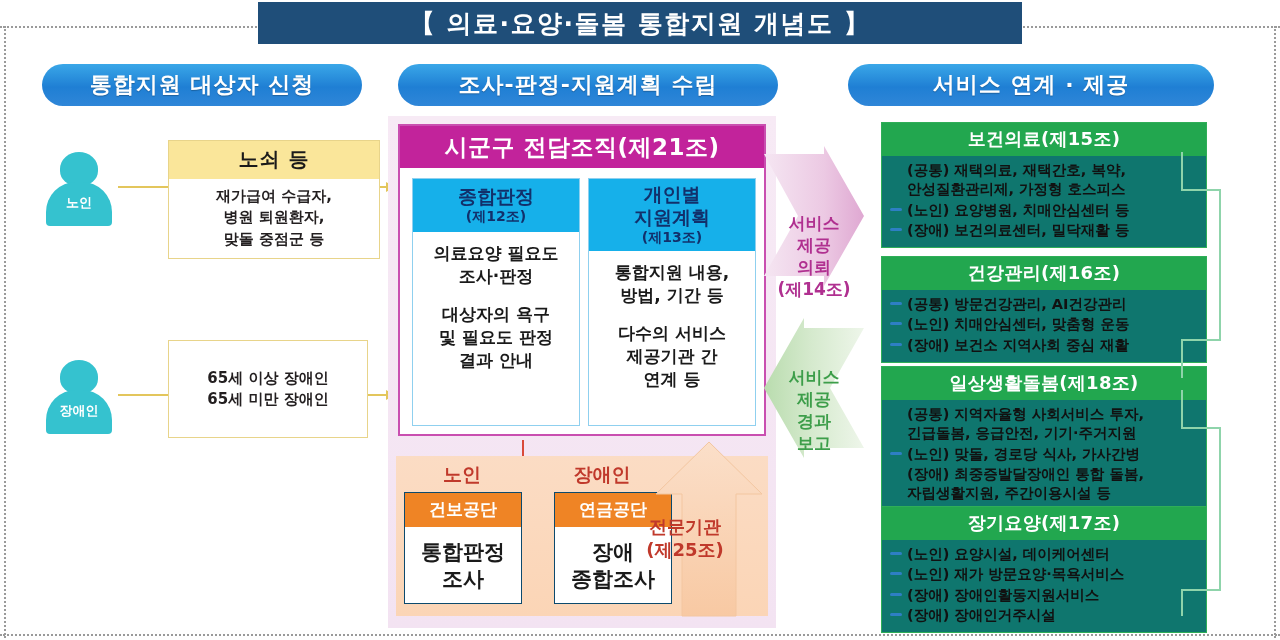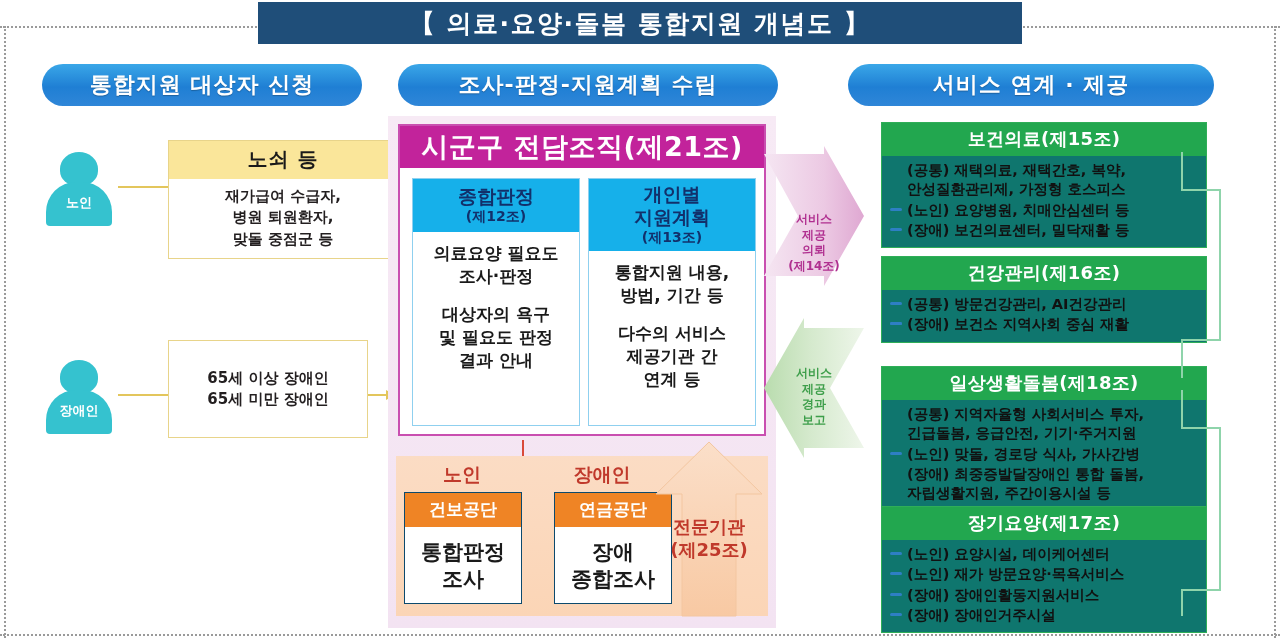--- a/index.html
+++ b/index.html
@@ -106,21 +106,21 @@
     letter-spacing: 1px;
   }
   .yellow-card .ybody {
     padding: 7px 6px 8px;
     text-align: center;
     color: #231f20;
     font-size: 15px;
     font-weight: bold;
     line-height: 1.42;
   }
-  #card-elderly  { left: 168px; top: 140px; width: 230px; }
+  #card-elderly  { left: 168px; top: 140px; width: 212px; }
   #card-disabled { left: 168px; top: 340px; width: 200px; height: 98px; }
   #card-disabled .ybody { padding-top: 27px; }
 
   
   .ln { position: absolute; background: #e3c65c; }
   .h-ln { height: 2px; }
   .arrow-r {
     position: absolute;
     width: 0; height: 0;
     border-top: 5px solid transparent;
@@ -141,21 +141,21 @@
     width: 368px; height: 312px;
     background: #ffffff;
     border: 2px solid #c94fb0;
   }
   #org-head {
     position: absolute;
     left: 400px; top: 126px;
     width: 364px; height: 42px;
     background: #c2239b;
     display: flex; align-items: center; justify-content: center;
-    color: #ffffff; font-size: 27px; font-weight: bold;
+    color: #ffffff; font-size: 23px; font-weight: bold;
     letter-spacing: .5px;
   }
   .sub-card {
     position: absolute;
     top: 178px;
     width: 168px; height: 248px;
     border: 1px solid #8fd0ef;
     background: #ffffff;
   }
   #sub-left  { left: 412px; }
@@ -244,40 +244,40 @@
 
   
   #up-arrow {
     position: absolute;
     left: 650px; top: 440px;
     width: 118px; height: 178px;
   }
   #up-arrow svg { display: block; }
   #up-arrow-label {
     position: absolute;
-    left: 644px; top: 516px;
+    left: 620px; top: 516px;
     width: 130px;
     text-align: center;
     color: #c0392b;
     font-size: 18px;
     font-weight: bold;
     line-height: 1.26;
   }
 
   
   #mid-arrows {
     position: absolute;
     left: 762px; top: 146px;
     width: 104px; height: 344px;
   }
   .mid-lbl {
     position: absolute;
     width: 100px;
     text-align: center;
-    font-size: 12px;
+    font-size: 17px;
     font-weight: bold;
     line-height: 1.3;
   }
   #mid-lbl-req  { left: 764px; top: 212px; color: #b03090; }
   #mid-lbl-rep  { left: 764px; top: 366px; color: #3d9e4a; }
 
   
   .svc-box {
     position: absolute;
     left: 881px;
@@ -460,21 +460,21 @@
       <div class="gitem nl">(공통) 재택의료, 재택간호, 복약,<br>안성질환관리제, 가정형 호스피스</div>
       <div class="gitem nl"><span class="dash"></span><span>(노인) 요양병원, 치매안심센터 등</span></div>
       <div class="gitem nl"><span class="dash"></span><span>(장애) 보건의료센터, 밀닥재활 등</span></div>
     </div>
   </div>
 
   <div class="svc-box" id="svc-2">
     <div class="ghead">건강관리(제16조)</div>
     <div class="gbody">
       <div class="gitem nl"><span class="dash"></span><span>(공통) 방문건강관리, AI건강관리</span></div>
-      <div class="gitem nl"><span class="dash"></span></div>
+      <div class="gitem nl"><span class="dash"></span><span>(노인) 치매안심센터, 맞춤형 운동</span></div>
       <div class="gitem nl"><span class="dash"></span><span>(장애) 보건소 지역사회 중심 재활</span></div>
     </div>
   </div>
 
   <div class="svc-box" id="svc-3">
     <div class="ghead">일상생활돌봄(제18조)</div>
     <div class="gbody">
       <div class="gitem nl">(공통) 지역자율형 사회서비스 투자,<br>긴급돌봄, 응급안전, 기기·주거지원</div>
       <div class="gitem nl"><span class="dash"></span><span>(노인) 맞돌, 경로당 식사, 가사간병</span></div>
       <div class="gitem nl">(장애) 최중증발달장애인 통합 돌봄,<br>자립생활지원, 주간이용시설 등</div>

